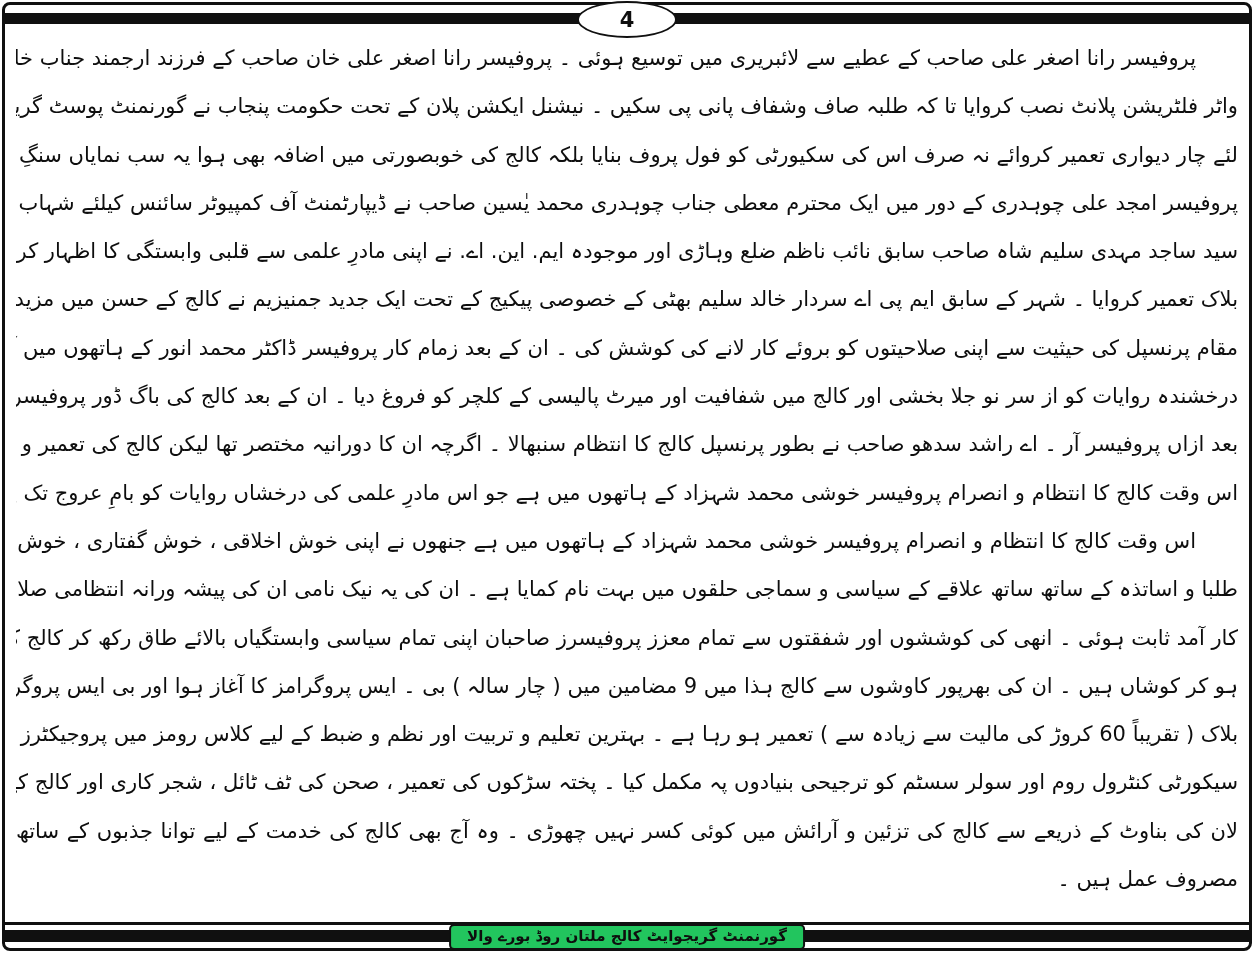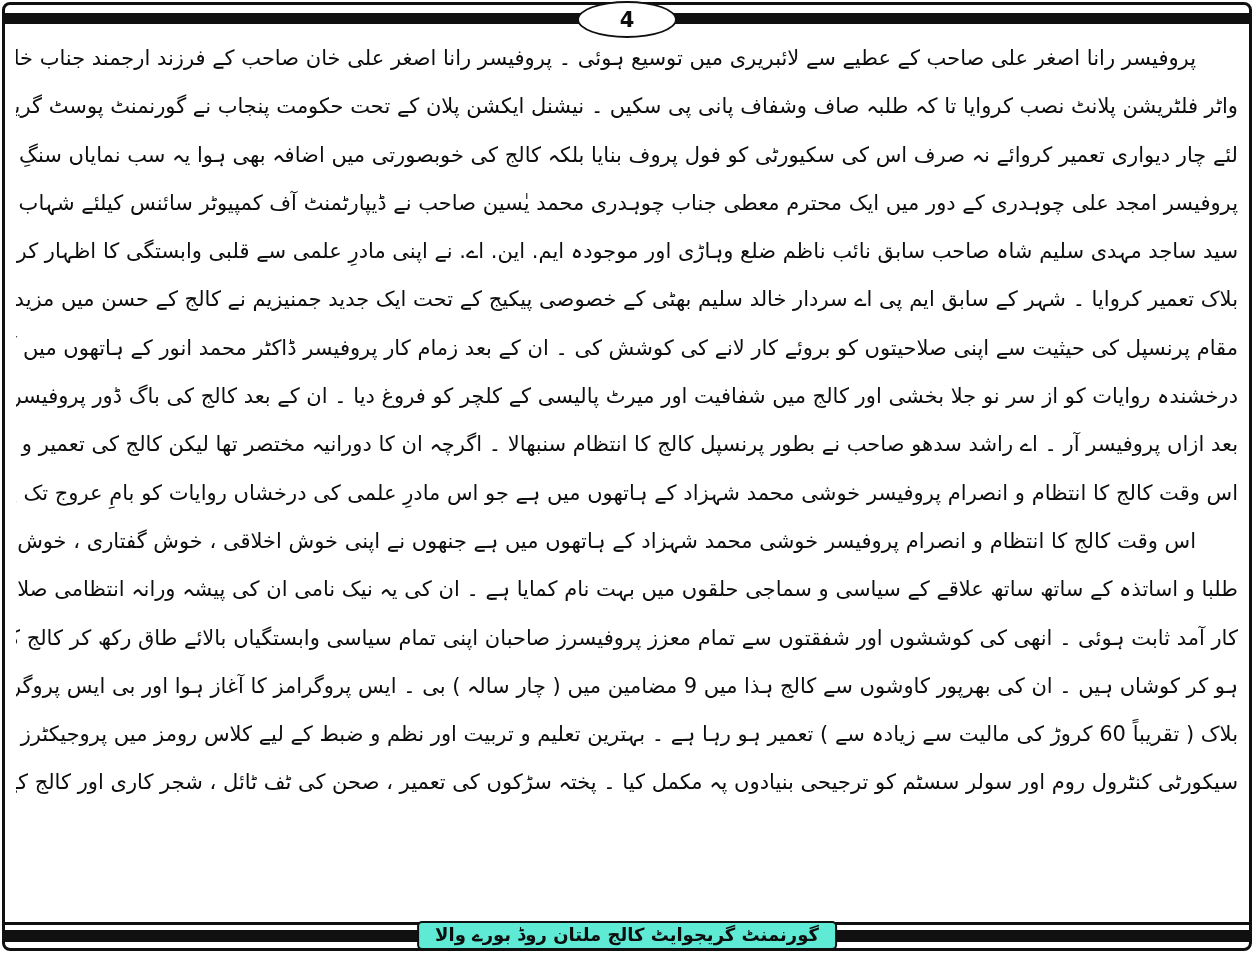--- a/index.html
+++ b/index.html
@@ -41,23 +41,23 @@
     text-align:justify; text-align-last:justify;
     white-space:nowrap; 
     overflow:hidden;
   }
   .body-text .line.last {
     text-align-last:right; white-space:normal;
   }
   .body-text .line.indent { padding-right:42px; }
   .footer-box {
     position:absolute; left:50%; bottom:3px; transform:translateX(-50%);
-    background:#5eead4; border:2px solid #101010; border-radius:5px;
+    background:#22c55e; border:2px solid #101010; border-radius:5px;
     padding:1px 16px 3px 16px; z-index:3;
-    font-size:18px; font-weight:bold; white-space:nowrap;
+    font-size:15px; font-weight:bold; white-space:nowrap;
     direction:rtl;
   }
 </style>
 </head>
 <body>
 
 <div class="page">
 
   <div class="frame"></div>
   <div class="top-band"></div>
@@ -76,20 +76,21 @@
       <div class="line">مقام پرنسپل کی حیثیت سے اپنی صلاحیتوں کو بروئے کار لانے کی کوشش کی ۔ ان کے بعد زمام کار پروفیسر ڈاکٹر محمد انور کے ہاتھوں میں آئی جنہوں نے قلیل عرصہ میں کالج کی</div>
       <div class="line">درخشندہ روایات کو از سر نو جلا بخشی اور کالج میں شفافیت اور میرٹ پالیسی کے کلچر کو فروغ دیا ۔ ان کے بعد کالج کی باگ ڈور پروفیسر محمد اشرف چوہدری صاحب کے ہاتھوں</div>
       <div class="line">بعد ازاں پروفیسر آر ۔ اے راشد سدھو صاحب نے بطور پرنسپل کالج کا انتظام سنبھالا ۔ اگرچہ ان کا دورانیہ مختصر تھا لیکن کالج کی تعمیر و ترقی کے حوالے سے ہمہ وقت کوشاں رہے ۔</div>
       <div class="line">اس وقت کالج کا انتظام و انصرام پروفیسر خوشی محمد شہزاد کے ہاتھوں میں ہے جو اس مادرِ علمی کی درخشاں روایات کو بامِ عروج تک پہنچانے کیلیے توانا جذبوں کے ساتھ مصروف عمل ہیں ۔</div>
       <div class="line indent">اس وقت کالج کا انتظام و انصرام پروفیسر خوشی محمد شہزاد کے ہاتھوں میں ہے جنھوں نے اپنی خوش اخلاقی ، خوش گفتاری ، خوش لباسی اور موثر و متحرک شخصیت کی بدولت</div>
       <div class="line">طلبا و اساتذہ کے ساتھ ساتھ علاقے کے سیاسی و سماجی حلقوں میں بہت نام کمایا ہے ۔ ان کی یہ نیک نامی ان کی پیشہ ورانہ انتظامی صلاحیتوں کے ساتھ یکجا ہو کر کالج کے لیے بہت</div>
       <div class="line">کار آمد ثابت ہوئی ۔ انھی کی کوششوں اور شفقتوں سے تمام معزز پروفیسرز صاحبان اپنی تمام سیاسی وابستگیاں بالائے طاق رکھ کر کالج کی بہتری اور نسل نو کی آبیاری کے لیے متحد</div>
       <div class="line">ہو کر کوشاں ہیں ۔ ان کی بھرپور کاوشوں سے کالج ہذا میں 9 مضامین میں ( چار سالہ ) بی ۔ ایس پروگرامز کا آغاز ہوا اور بی ایس پروگرامز کی کلاسز کے لیے رانا اصغر علی خان اکیڈمک</div>
       <div class="line">بلاک ( تقریباً 60 کروڑ کی مالیت سے زیادہ سے ) تعمیر ہو رہا ہے ۔ بہترین تعلیم و تربیت اور نظم و ضبط کے لیے کلاس رومز میں پروجیکٹرز کی تنصیب سائنس لیبز کی اپ گریڈیشن</div>
       <div class="line">سیکورٹی کنٹرول روم اور سولر سسٹم کو ترجیحی بنیادوں پہ مکمل کیا ۔ پختہ سڑکوں کی تعمیر ، صحن کی ٹف ٹائل ، شجر کاری اور کالج کے داخلی دروازے کے باہر دونوں اطراف میں خوبصورت</div>
+      <div class="line last">لان کی بناوٹ کے ذریعے سے کالج کی تزئین و آرائش میں کوئی کسر نہیں چھوڑی ۔ وہ آج بھی کالج کی خدمت کے لیے توانا جذبوں کے ساتھ مصروف عمل ہیں ۔</div>
     </div>
 
   <div class="bottom-line"></div>
   <div class="bottom-band"></div>
 
   <div class="footer-box">
     <span>گورنمنٹ گریجوایٹ کالج ملتان روڈ بورے والا</span>
   </div>
 
 </div>

